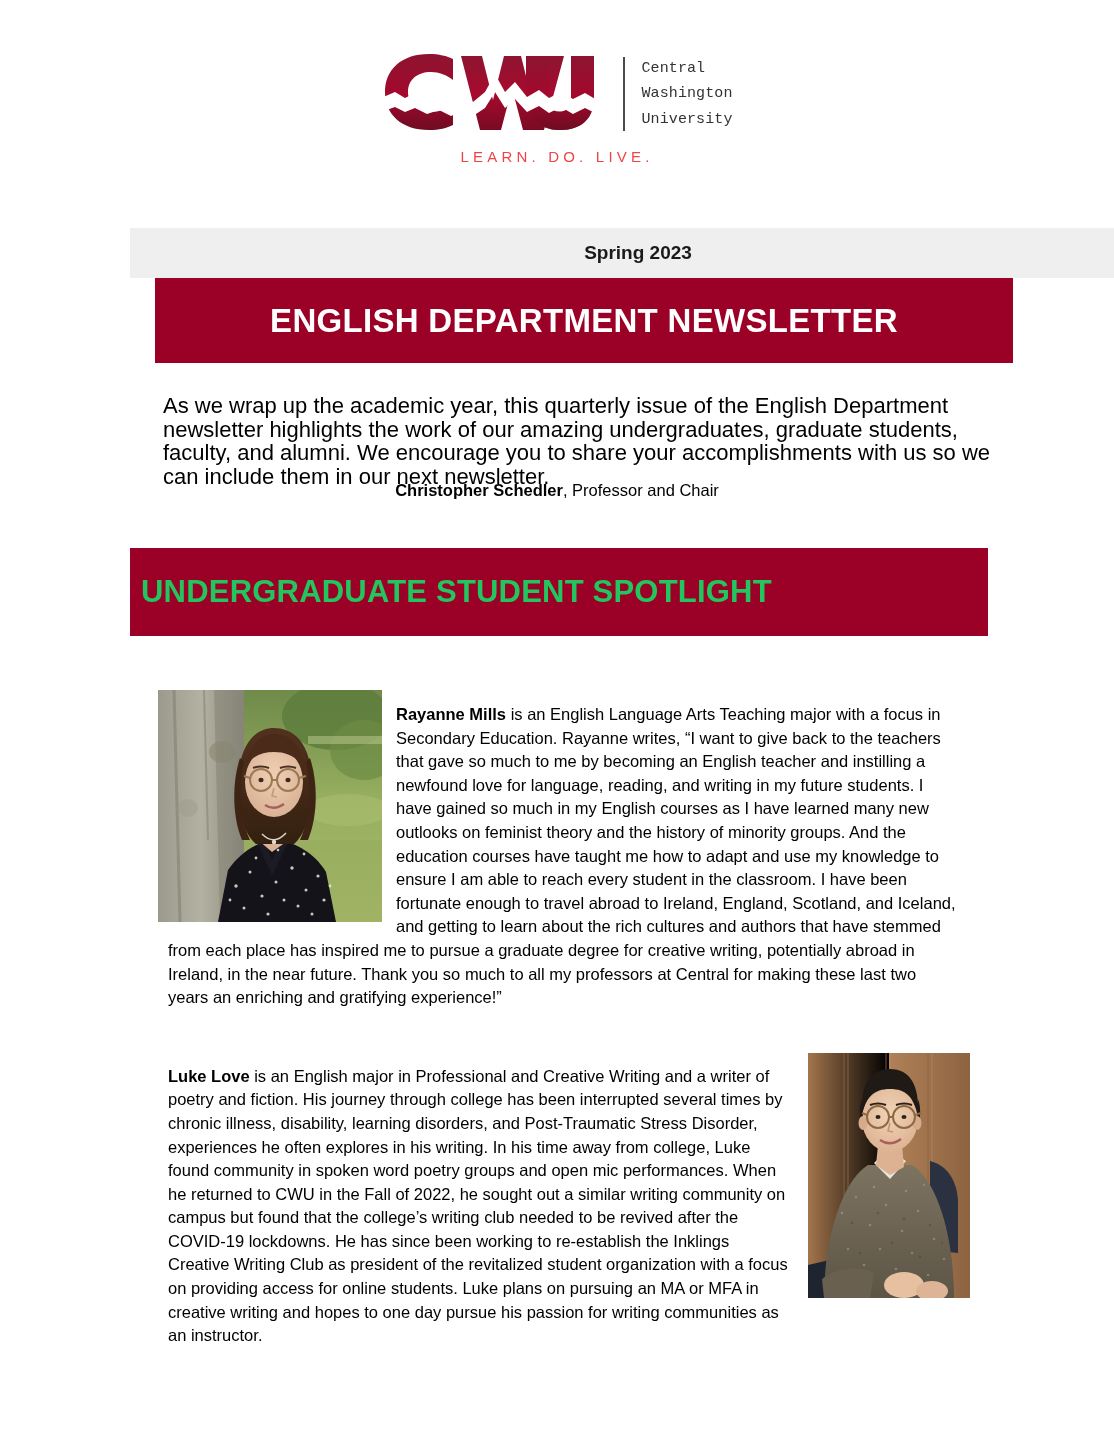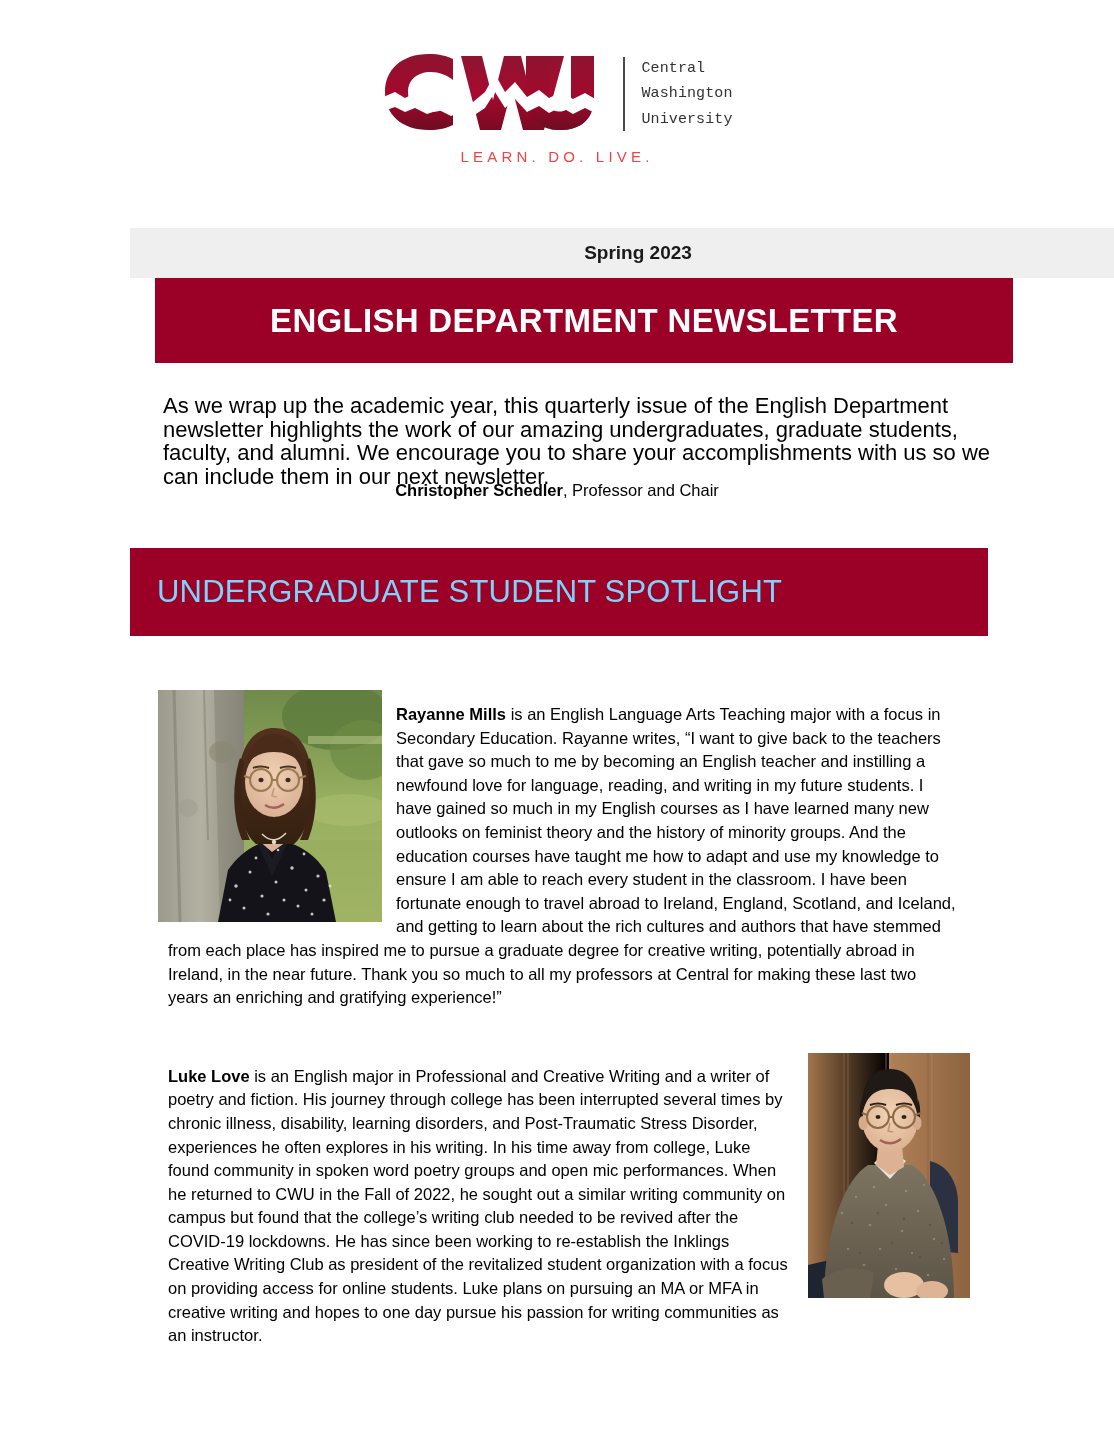--- a/index.html
+++ b/index.html
@@ -96,23 +96,23 @@
     left: 130px;
     top: 548px;
     width: 858px;
     height: 88px;
     background: #9b0026;
     display: flex;
     align-items: center;
   }
   .section-bar-text {
     font-size: 31px;
-    font-weight: normal;
-    color: #7dd3fc;
-    padding-left: 27px;
+    font-weight: bold;
+    color: #22c55e;
+    padding-left: 11px;
     letter-spacing: 0.2px;
   }
 
   
   .intro-para {
     position: absolute;
     left: 163px;
     top: 394px;
     width: 828px;
     font-size: 22px;

